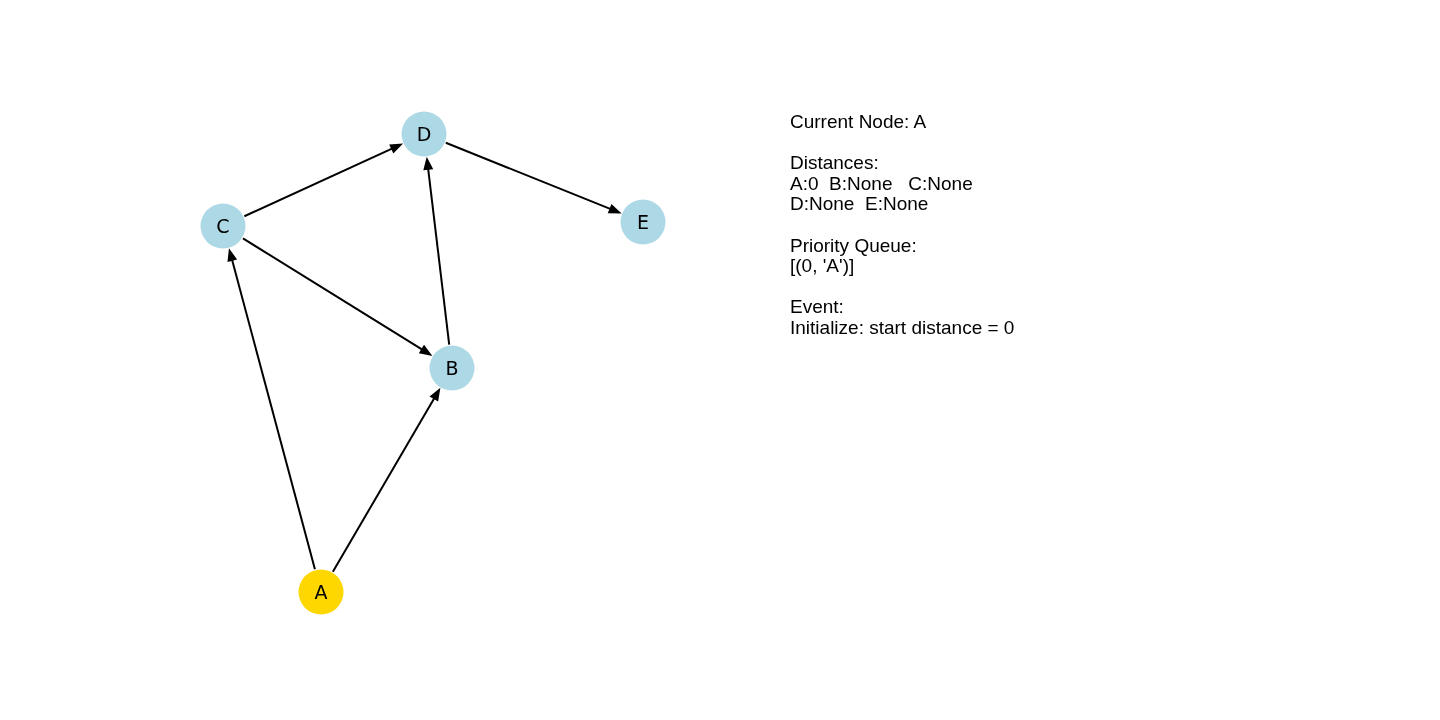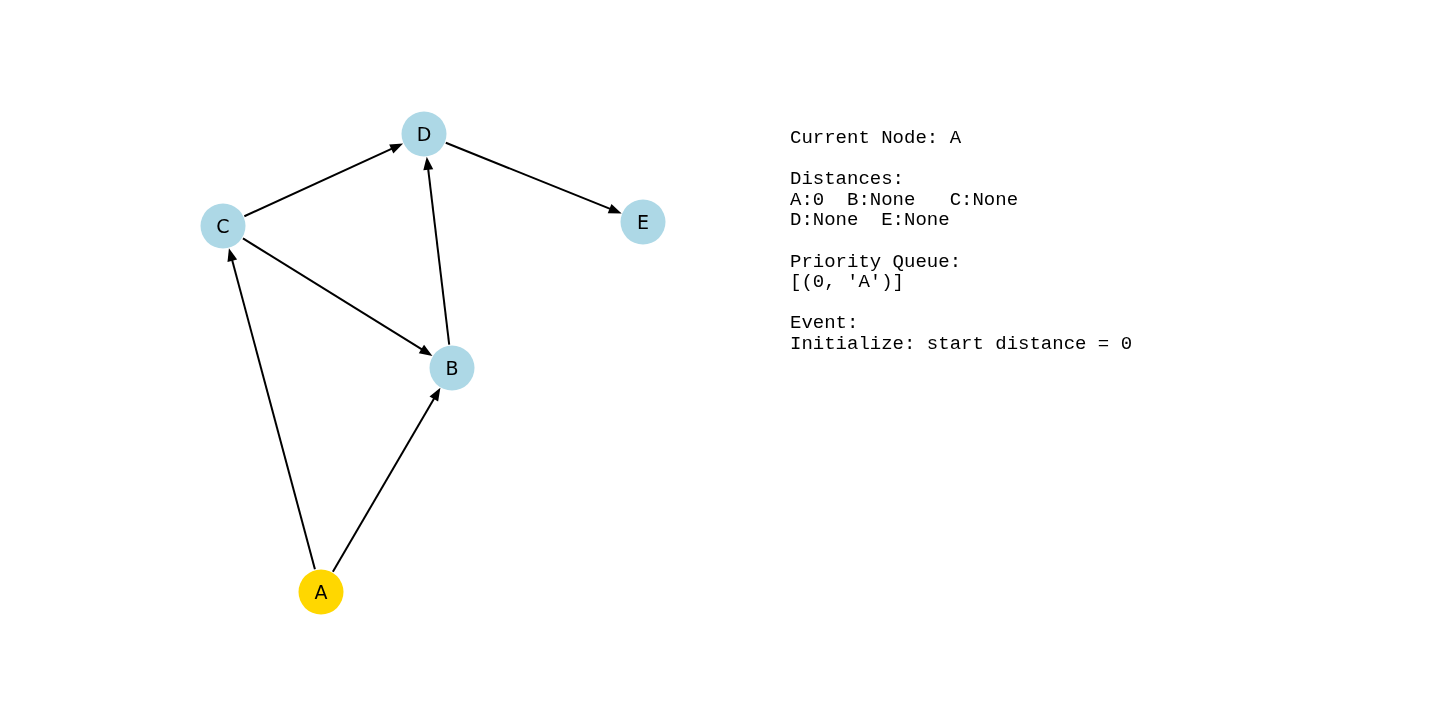--- a/index.html
+++ b/index.html
@@ -20,26 +20,25 @@
     top: 0;
   }
   .graph-node-label {
     font-family: "DejaVu Sans", sans-serif;
     fill: #000000;
   }
   .info-panel {
     position: absolute;
     left: 790px;
     top: 112px;
-    font-family: Liberation Mono, monospace;
+    font-family: Liberation Sans, sans-serif;
     font-size: 19px;
     line-height: 20.6px;
     color: #000000;
     white-space: pre;
-    margin-top: 16px;
   }
   .info-line {
     min-height: 20.6px;
   }
 </style>
 </head>
 <body>
 
 <div class="viz-canvas">
   <svg class="graph-svg" width="1440" height="720" viewBox="0 0 1440 720">

